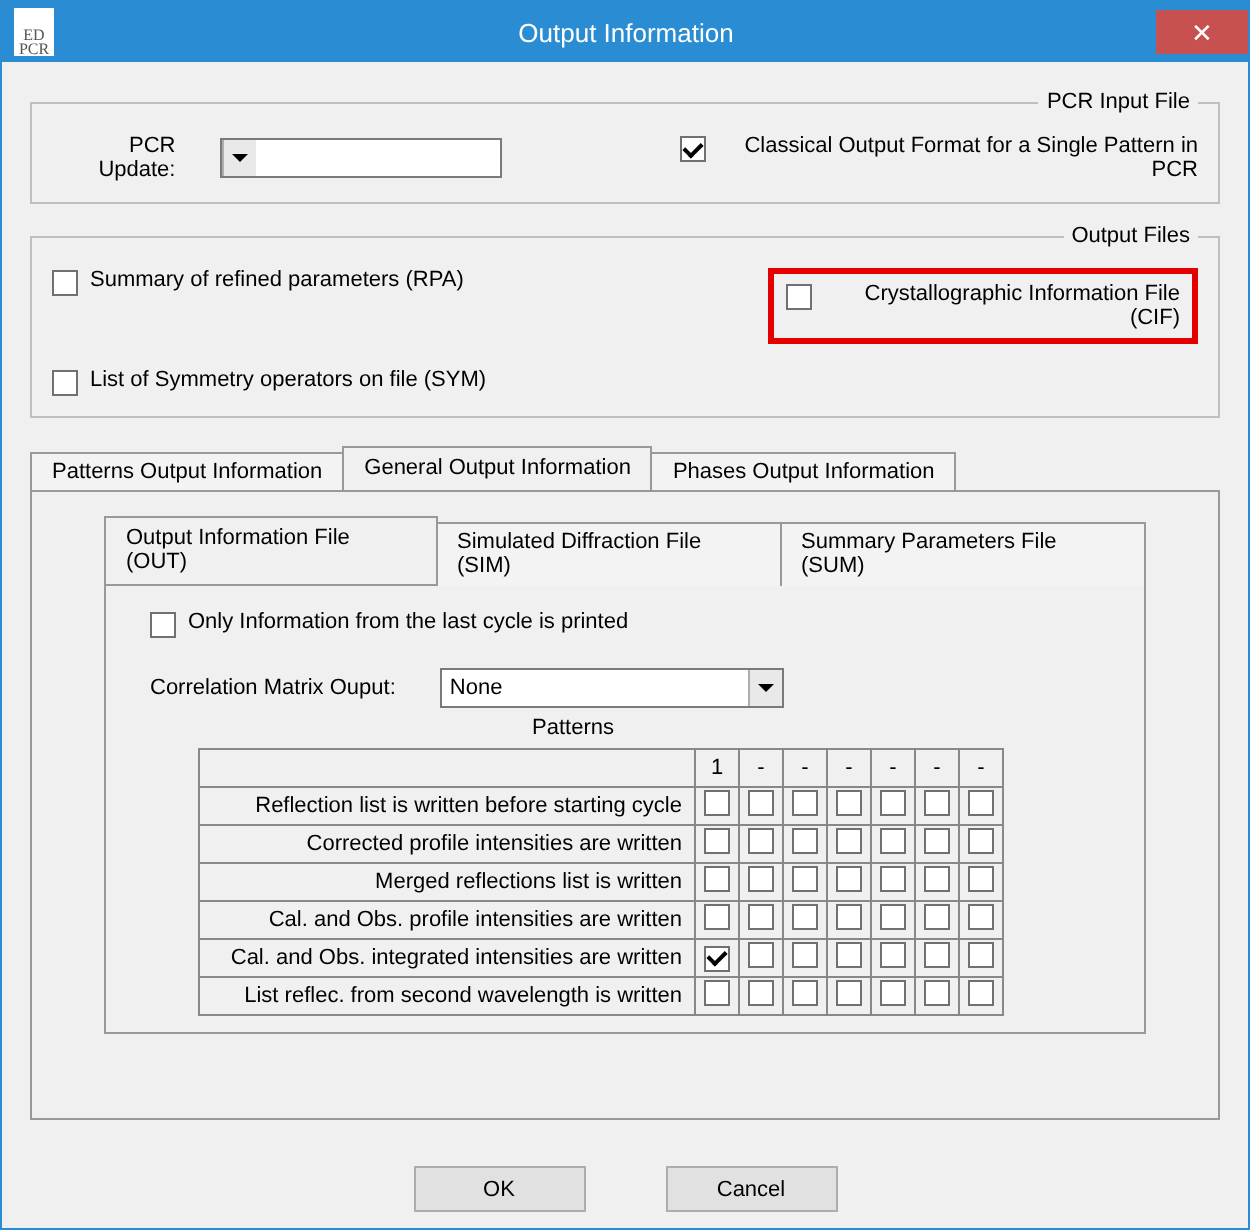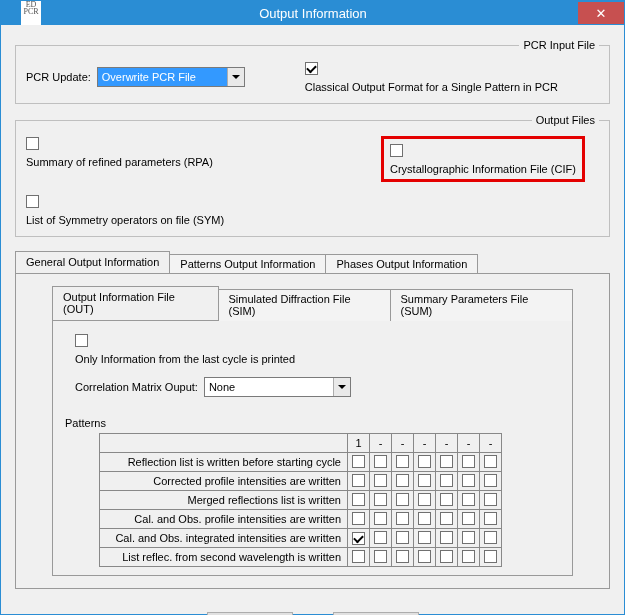--- a/index.html
+++ b/index.html
@@ -22,23 +22,23 @@
     height: 30px;
     background: #2a8dd4;
     color: #fff;
     display: flex;
     align-items: center;
     position: relative;
   }
   .titlebar .icon-box {
     width: 20px; height: 24px;
     background: #fff;
-    margin-left: 20px;
-    display: flex;
-    align-items: flex-start;
+    margin-left: 6px;
+    display: flex;
+    align-items: flex-end;
     justify-content: center;
   }
   .titlebar .title {
     position: absolute;
     left: 1px; right: 0;
     text-align: center;
     font-size: 13px;
     pointer-events: none;
   }
   .titlebar .close {
@@ -64,21 +64,21 @@
     margin: 0 0 10px 0;
     padding: 10px 10px 10px 10px;
     position: relative;
     text-align: right;
   }
   legend {
     padding: 0 4px;
     font-size: 11px;
     color: #000;
   }
-  .row { display: flex; align-items: center; }
+  .row { display: flex; align-items: center; gap: 16px; }
   .lbl { margin-right: 6px; }
   .dropdown {
     display: inline-flex;
     align-items: stretch;
     border: 1px solid #7a7a7a;
     background: #fff;
     height: 20px;
     width: 148px;
     overflow: hidden;
   }
@@ -107,21 +107,20 @@
     width: 0; height: 0;
     border-left: 4px solid transparent;
     border-right: 4px solid transparent;
     border-top: 4px solid #000;
   }
   .chk {
     display: inline-flex;
     align-items: flex-start;
     gap: 6px;
     cursor: pointer;
-    flex-direction: column;
   }
   .chk-box {
     width: 13px; height: 13px;
     border: 1px solid #707070;
     background: #fff;
     display: inline-flex;
     align-items: center;
     justify-content: center;
     flex-shrink: 0;
     margin-top: 1px;
@@ -244,21 +243,20 @@
     </div>
   </div>
 
   <div class="client">
 
     <fieldset>
       <legend>PCR Input File</legend>
       <div class="row">
         <span class="lbl">PCR Update:</span>
         <div class="dropdown">
-          <div class="dd-text">Overwrite PCR File</div>
           <div class="dd-btn">
               <div class="dd-arrow"></div>
             </div>
         </div>
         <div style="width:60px"></div>
         <label class="chk">
           <span class="chk-box checked"></span>
           <span>Classical Output Format for a Single Pattern in PCR</span>
         </label>
       </div>
@@ -280,50 +278,50 @@
       </div>
       <div class="row" style="margin-top:12px;">
         <label class="chk">
           <span class="chk-box"></span>
           <span>List of Symmetry operators on file (SYM)</span>
         </label>
       </div>
     </fieldset>
 
     <div class="tabs">
+      <div class="tab">Patterns Output Information</div>
       <div class="tab active">General Output Information</div>
-      <div class="tab">Patterns Output Information</div>
       <div class="tab">Phases Output Information</div>
     </div>
 
     <div class="tab-page">
       <div style="padding:0 24px;">
         <div class="inner-tabs">
           <div class="tab active">Output Information File (OUT)</div>
           <div class="tab">Simulated Diffraction File (SIM)</div>
           <div class="tab">Summary Parameters File (SUM)</div>
         </div>
         <div class="inner-page">
 
           <label class="chk" style="margin-left:10px;">
             <span class="chk-box"></span>
             <span>Only Information from the last cycle is printed</span>
           </label>
 
           <div class="row" style="margin:12px 0 0 10px;">
             <span class="lbl">Correlation Matrix Ouput:</span>
-            <div class="dropdown plain" style="width:147px">
+            <div class="dropdown plain" style="width:172px">
               <div class="dd-text">None</div>
               <div class="dd-btn">
                   <div class="dd-arrow"></div>
                 </div>
             </div>
           </div>
 
-          <div style="text-align:left; padding-right:52px; margin-top:20px;">Patterns</div>
+          <div style="text-align:center; padding-right:52px; margin-top:4px;">Patterns</div>
 
           <table class="grid" style="margin-left:34px;">
             <thead>
               <tr>
                 <th style="min-width:248px;"></th>
                 <th>1</th>
                 <th>-</th>
                 <th>-</th>
                 <th>-</th>
                 <th>-</th>

